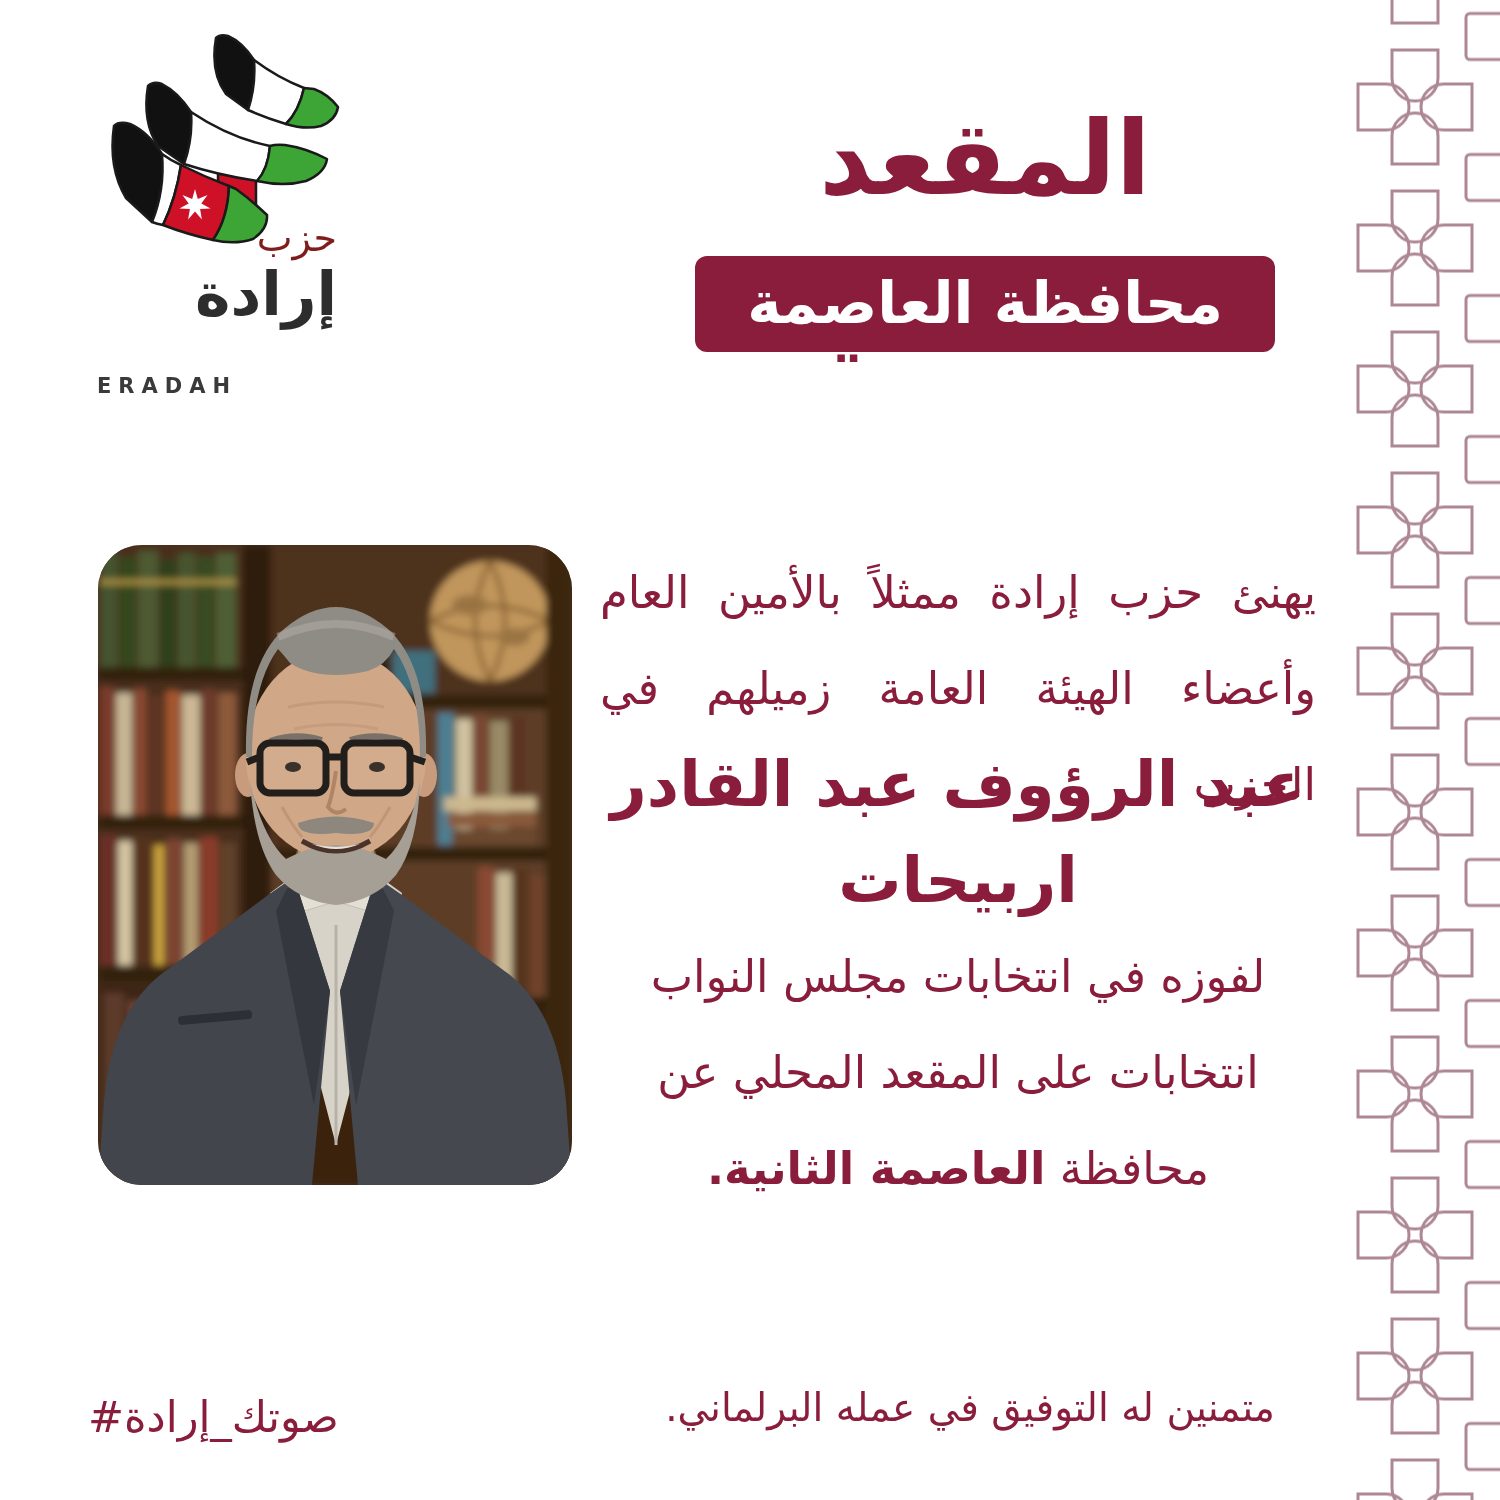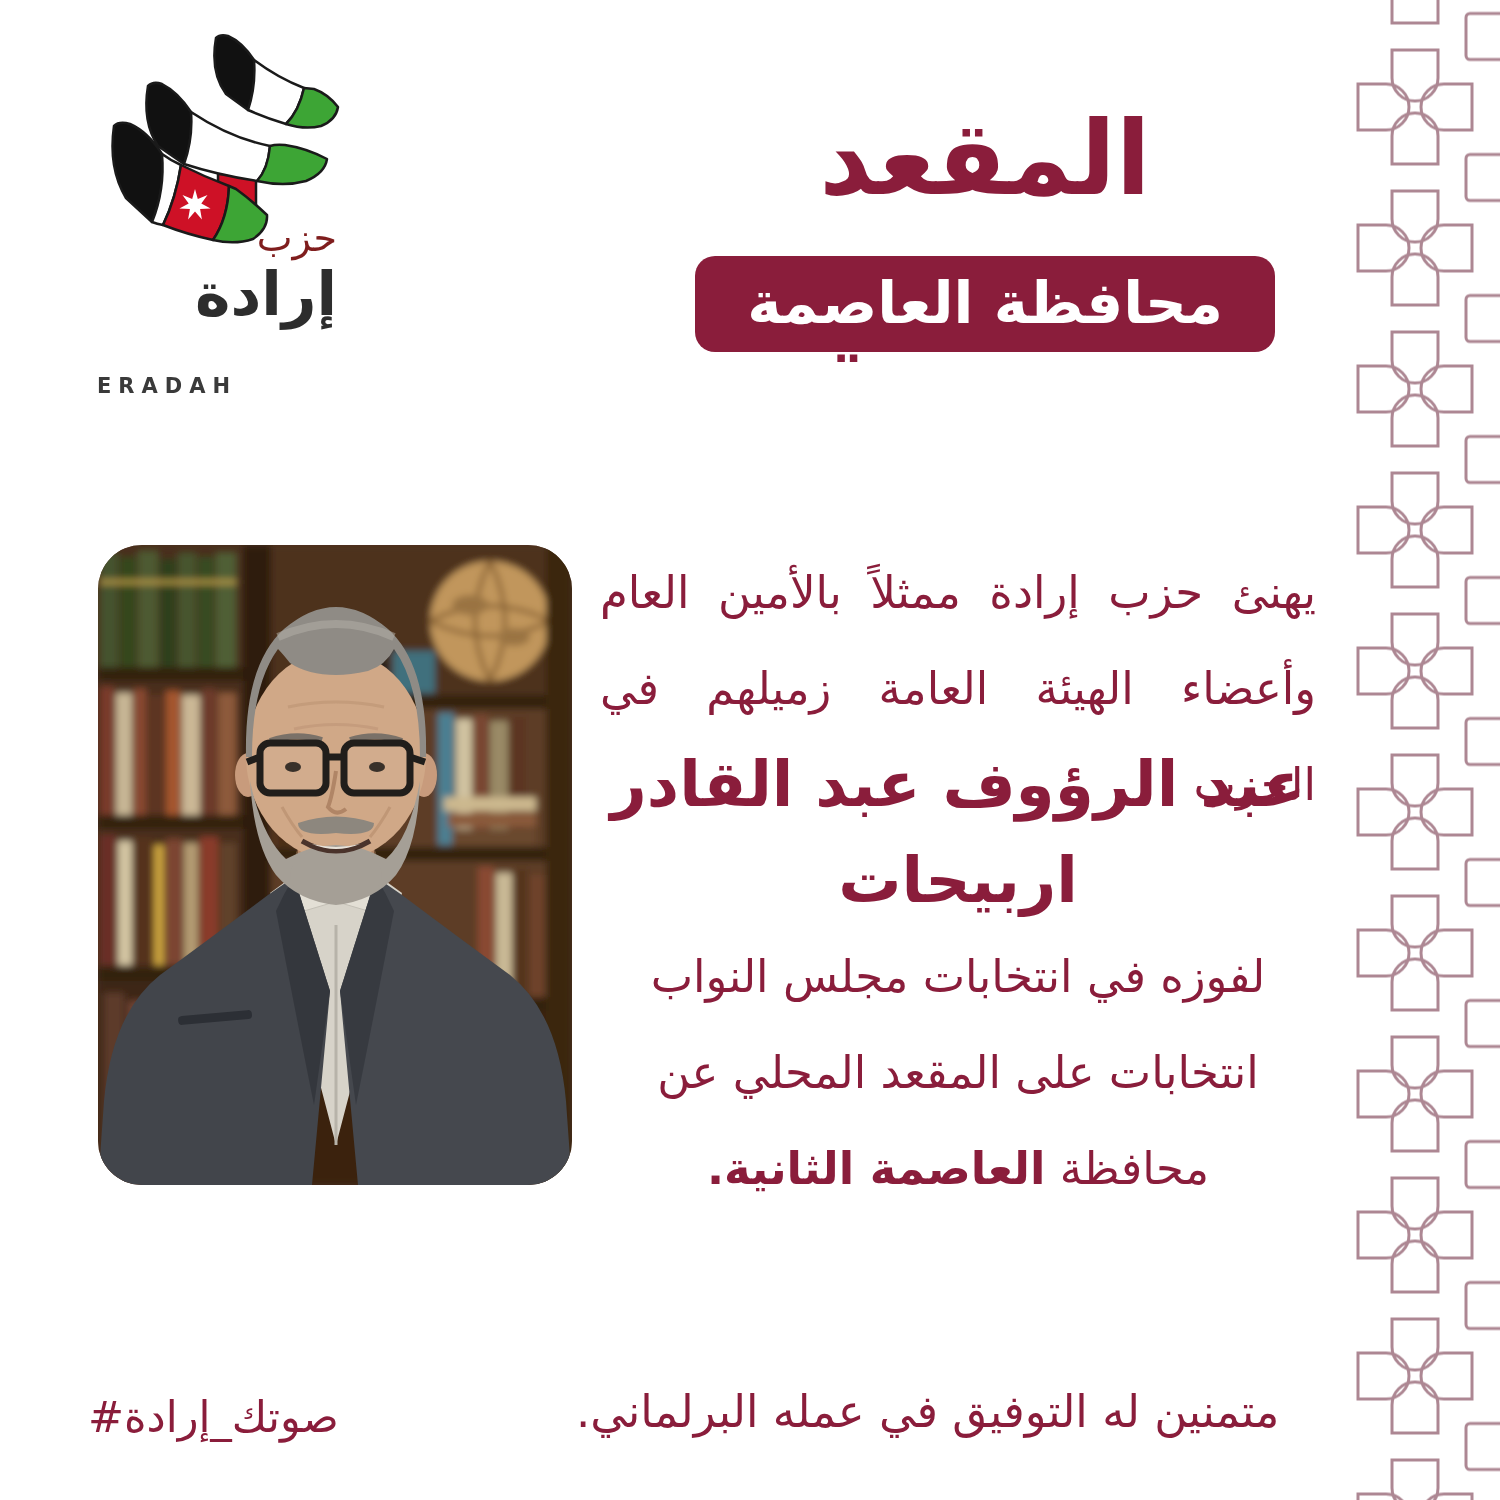--- a/index.html
+++ b/index.html
@@ -14,39 +14,39 @@
   .logo-ar{position:absolute;right:88px;top:210px;font-size:60px;font-weight:bold;color:#2d2d2d;direction:rtl;line-height:1.25;margin-top:19px;}
   .logo-en{position:absolute;left:2px;top:346px;font-size:21px;letter-spacing:7px;color:#3a3a3a;font-weight:bold;text-align:center;}
   
   .title{
     position:absolute;left:640px;top:88px;width:690px;text-align:center;
     font-size:102px;font-weight:bold;color:#8a1d3b;direction:rtl;line-height:1.4;
   }
   .badge-row{position:absolute;left:640px;top:256px;width:690px;display:flex;justify-content:center;}
   .badge{
     background:#8a1d3b;color:#ffffff;font-size:58px;font-weight:bold;direction:rtl;
-    padding:16px 52px;border-radius:20px;line-height:1.1;
+    padding:16px 52px;border-radius:12px;line-height:1.1;
   }
   
   .photo{
     position:absolute;left:98px;top:545px;width:474px;height:640px;
     border-radius:44px;overflow:hidden;background:#4a2f1c;
   }
   
   .bodytext{
     position:absolute;left:600px;top:545px;width:716px;direction:rtl;color:#8a1d3b;
   }
   .line{height:96px;line-height:96px;font-size:45px;text-align:center;white-space:pre-wrap;}
   .line.justify{text-align:justify;text-align-last:justify;}
   .line.name{font-size:63px;font-weight:bold;}
   .bold{font-weight:bold;}
   
   .hashtag{position:absolute;left:88px;top:1392px;font-size:43px;color:#8a1d3b;direction:ltr;}
-  .wish{position:absolute;left:576px;top:1385px;width:716px;text-align:left;direction:rtl;
-        font-size:45px;color:#8a1d3b;}
+  .wish{position:absolute;left:612px;top:1385px;width:716px;text-align:center;direction:rtl;
+        font-size:39px;color:#8a1d3b;}
   
   .pattern{position:absolute;left:1355px;top:0;}
 </style>
 </head>
 <body>
 
 <div class="canvas">
 
   <div class="logo">
     <svg width="330" height="230" viewBox="0 0 320 230">

